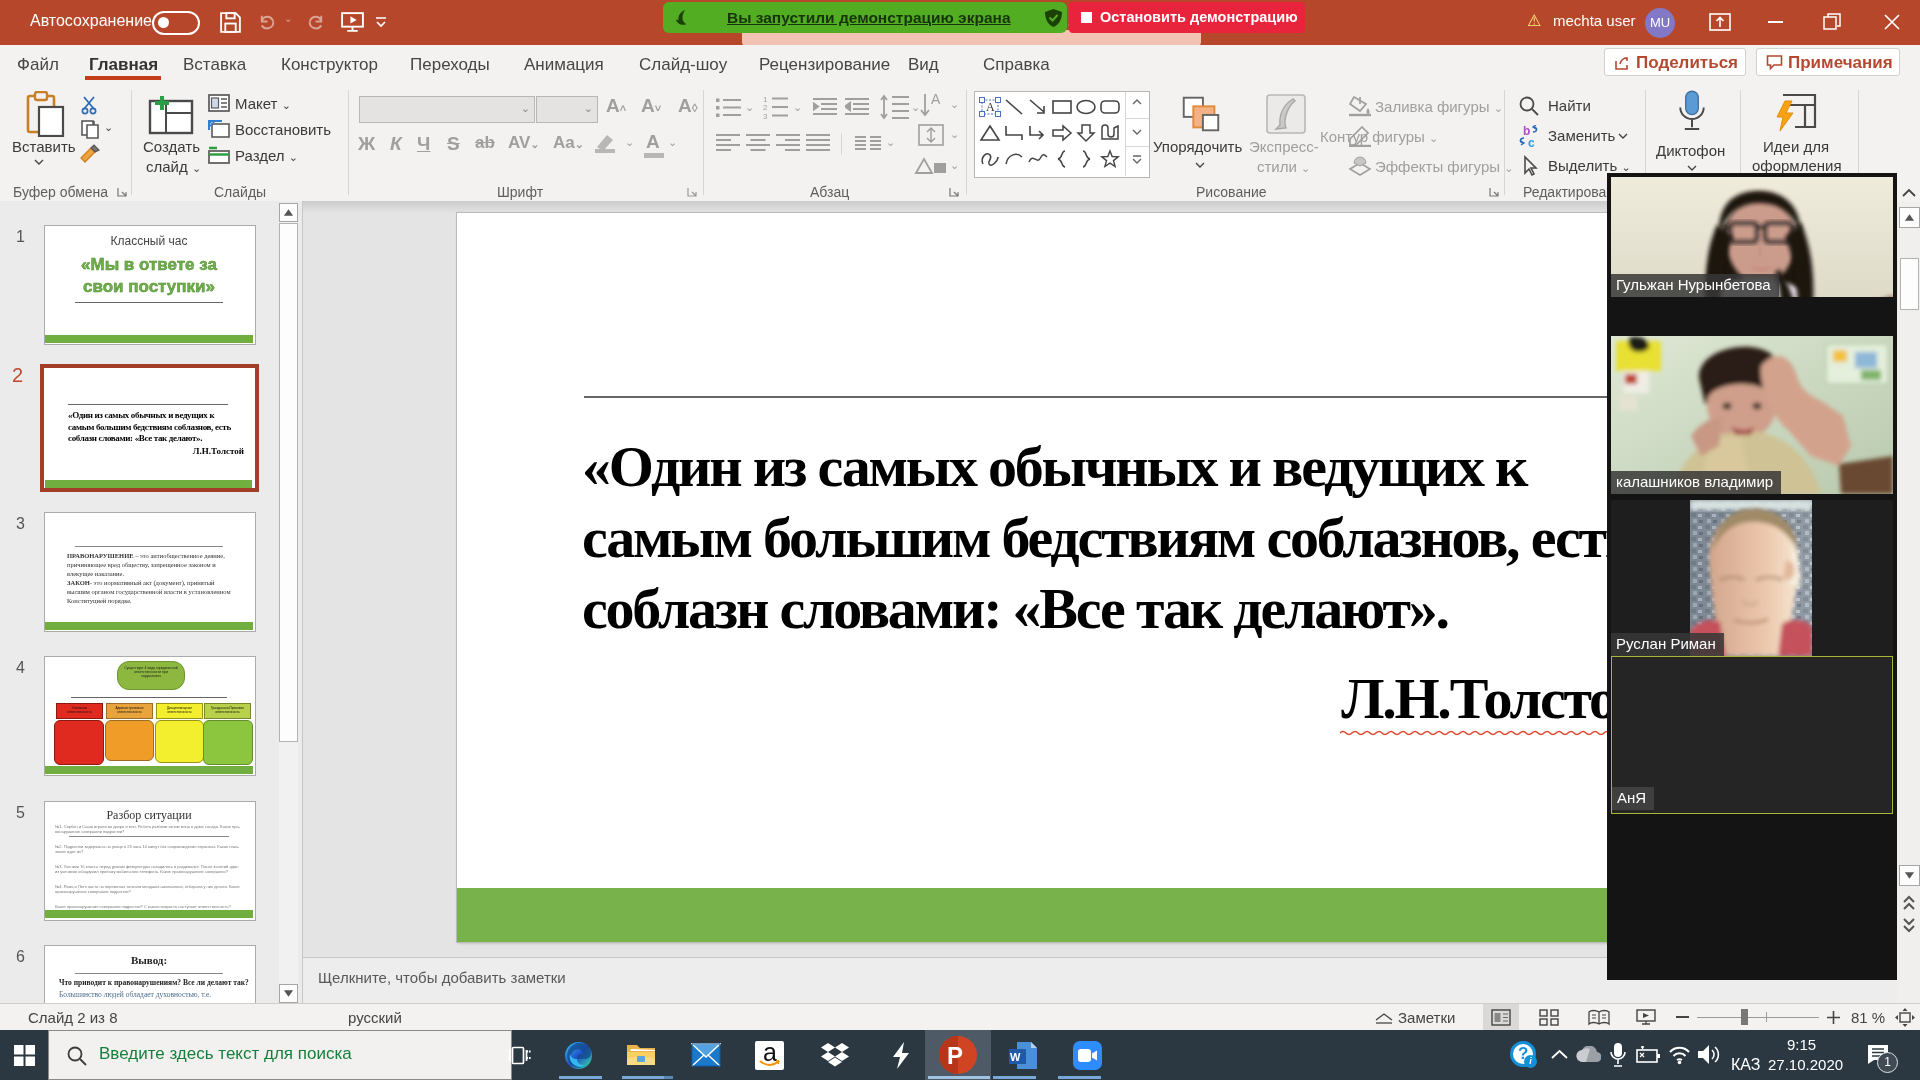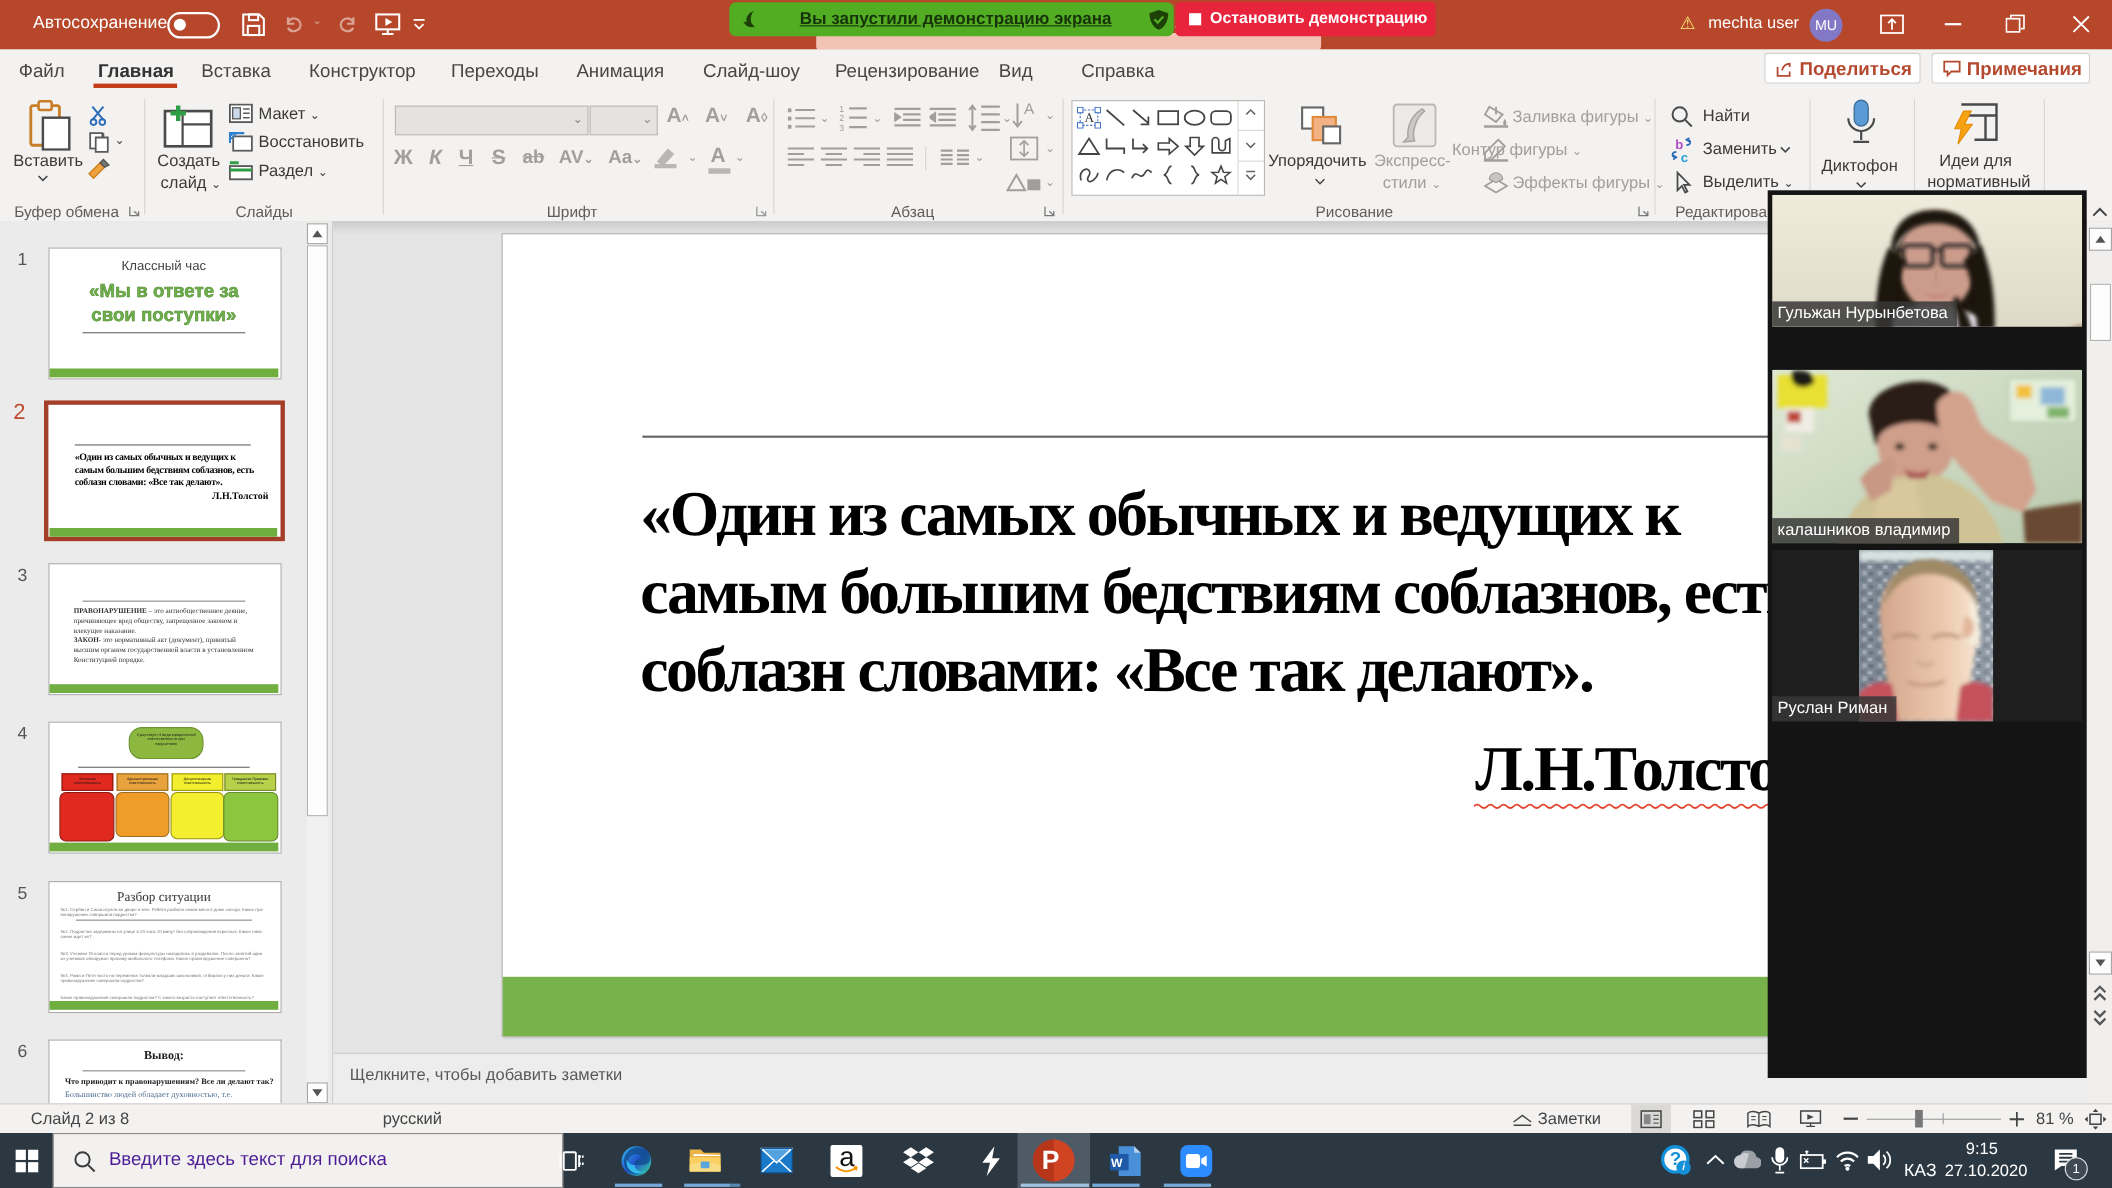--- a/index.html
+++ b/index.html
@@ -454,21 +454,21 @@
         <path d="M2 2 L6 6 L10 2" fill="none" stroke="#444" stroke-width="1.4"></path>
       </svg>
   <div class="gdiv" style="left:1740px;"></div>
 
   
   <svg class="abs" style="left:1773px;top:8px" width="44" height="42" viewBox="0 0 44 42">
     <path d="M10 2 H42 V34 H22 M10 12 H42 M32 12 V34" fill="none" stroke="#4a4a4a" stroke-width="2.2"></path>
     <path d="M12 8 L4 24 H10 L7 38 L20 20 H13 L19 8 Z" fill="#f7a311" stroke="#e58b07" stroke-width="1"></path>
   </svg>
   <div class="ribtxt" style="left:1763px;top:53px;">Идеи для</div>
-  <div class="ribtxt" style="left:1752px;top:72px;">нормативный</div>
+  <div class="ribtxt" style="left:1752px;top:72px;">оформления</div>
   <div class="gdiv" style="left:1858px;"></div>
   </div>
 
   <div class="abs" id="thumbpane">
   <span class="tnum" style="top:27px;">1</span>
   <div class="thumb" style="top:24px;">
     <div class="abs" style="left:0;top:8px;width:208px;text-align:center;font-size:12px;color:#444;">Классный час</div>
     <div class="abs" style="left:0;top:28px;width:208px;text-align:center;font-size:17px;font-weight:bold;color:#6fb04c;
          line-height:22px;-webkit-text-stroke:.5px #4e8a2e;">«Мы в ответе за<br>свои поступки»</div>
     <div class="abs" style="left:30px;top:76px;width:148px;height:1px;background:#666;"></div>
@@ -626,21 +626,21 @@
       <rect x="0" y="0" width="9.5" height="9.5" fill="#fff"></rect>
         <rect x="11.5" y="0" width="9.5" height="9.5" fill="#fff"></rect>
       <rect x="0" y="11.5" width="9.5" height="9.5" fill="#fff"></rect>
         <rect x="11.5" y="11.5" width="9.5" height="9.5" fill="#fff"></rect>
     </svg>
     <div class="abs" style="left:48px;top:0;width:464px;height:50px;background:#f2f1f0;border:1px solid #8a8a8a;box-sizing:border-box;">
       <svg class="abs" style="left:17px;top:14px" width="22" height="22" viewBox="0 0 22 22">
         <circle cx="9" cy="9" r="6.5" fill="none" stroke="#3b3b3b" stroke-width="1.8"></circle>
         <path d="M14 14 L20 20" stroke="#3b3b3b" stroke-width="1.8"></path>
       </svg>
-      <span class="abs" style="left:50px;top:13px;font-size:17px;color:#4c1d95;">Введите здесь текст для поиска</span>
+      <span class="abs" style="left:50px;top:13px;font-size:17px;color:#15803d;">Введите здесь текст для поиска</span>
     </div>
     <svg class="abs" style="left:508px;top:14px" width="23" height="23" viewBox="0 0 23 23">
       <g fill="none" stroke="#fff" stroke-width="1.7">
         <rect x="4.5" y="3.5" width="11" height="16" rx="1"></rect>
           <path d="M1.5 6 v11 M18.5 6 v11"></path>
       </g>
       <path d="M21 7.5 h1.6 M21 14 h1.6" stroke="#fff" stroke-width="2.2"></path>
       <circle cx="19" cy="7.5" r="1.2" fill="#fff"></circle>
         <circle cx="19" cy="14" r="1.2" fill="#fff"></circle>
     </svg>
@@ -867,15 +867,18 @@
           <path d="M30 80 C38 76,48 76,54 80 M66 80 C74 76,84 76,92 80" stroke="#b08a70" stroke-width="2.6" fill="none"></path>
           <path d="M52 100 C56 106,64 106,68 101" stroke="#caa488" stroke-width="2.4" fill="none"></path>
           <path d="M44 120 C54 124,68 124,78 119" stroke="#bc8e74" stroke-width="2.6" fill="none"></path>
           <path d="M0 130 C10 120,22 118,30 122 L36 156 L0 156 Z" fill="#c4515c"></path>
           <path d="M122 126 C112 118,100 118,92 124 L88 156 L122 156 Z" fill="#c4515c"></path>
           <path d="M96 60 C102 60,106 66,104 74 C102 80,96 82,93 78 Z" fill="#e2b89c"></path>
         </g>
       </svg>
       <div class="vlabel">Руслан Риман</div>
     </div>
+    <div class="vtile" style="top:483px;height:158px;background:#252525;border:1px solid #a9b536;box-sizing:border-box;">
+      <div class="vlabel" style="background:#3f3f3f;bottom:3px;">АнЯ</div>
+    </div>
   </div>
 
 </div>
 
 </body></html>

